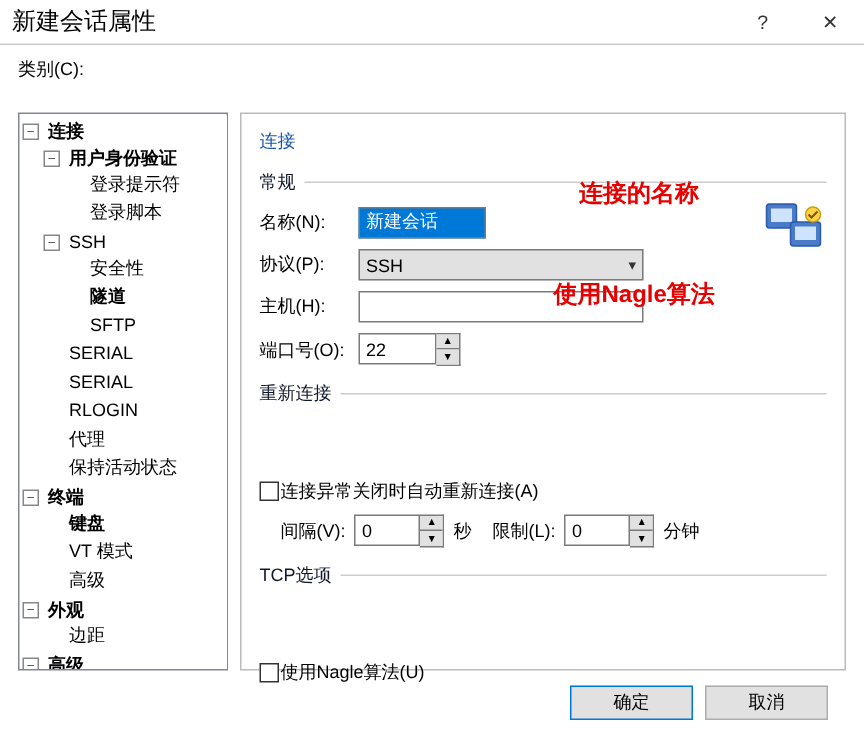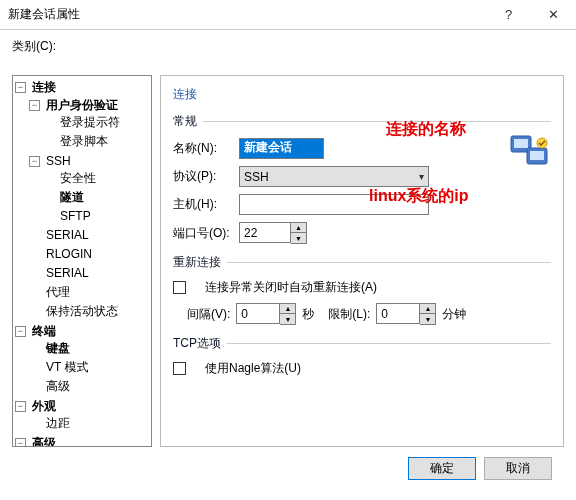--- a/index.html
+++ b/index.html
@@ -1,19 +1,19 @@
 <!DOCTYPE html>
 <html><head>
 <meta charset="utf-8">
 <style>
 * { box-sizing: border-box; margin: 0; padding: 0; font-family: "Microsoft YaHei", "SimSun", sans-serif; font-size: 12px; }
 body { background: #fff; width: 576px; height: 500px; overflow: hidden; }
 
 .titlebar { height: 30px; background: #fff; border-bottom: 1px solid #ccc; display: flex; align-items: center; padding-left: 8px; }
-.titlebar .title { flex: 1; font-size: 12px; }
+.titlebar .title { flex: 1; font-size: 16px; }
 .titlebar .btns { display: flex; }
 .titlebar .btn { width: 45px; height: 29px; display: flex; align-items: center; justify-content: center; font-size: 13px; color: #333; }
 
 .content { padding: 8px 12px 0 12px; }
 .cat-label { margin-bottom: 20px; }
 
 .main-row { display: flex; gap: 8px; }
 .tree-pane { width: 140px; height: 372px; border: 1px solid #828790; background: #fff; overflow: auto; padding: 2px 0; }
 .tree ul { list-style: none; padding-left: 14px; }
 .tree > ul { padding-left: 2px; }
@@ -27,41 +27,41 @@
 .right-pane { flex: 1; height: 372px; border: 1px solid #bbb; padding: 10px 12px 6px 12px; position: relative; }
 .panel-title { color: #1a56a7; font-size: 12px; margin-bottom: 10px; }
 
 .group { margin-bottom: 10px; }
 .group-head { display: flex; align-items: center; margin-bottom: 8px; }
 .group-head .gl { color: #0f172a; }
 .group-head .line { flex: 1; height: 1px; background: #ccc; margin-left: 6px; }
 
 .frow { display: flex; align-items: center; margin-bottom: 7px; gap: 6px; }
 .frow .flabel { width: 60px; }
-.txt { height: 21px; border: 1px solid #7a7a7a; padding: 0 4px; background: #fff; font-weight: bold; }
+.txt { height: 21px; border: 1px solid #7a7a7a; padding: 0 4px; background: #fff; }
 .txt.sel { background: #0078d7; color: #fff; }
 .sel-ctrl { height: 21px; border: 1px solid #7a7a7a; background: #e1e1e1; display: flex; align-items: center; justify-content: space-between; padding: 0 4px; }
 .sel-ctrl .chev { font-size: 10px; color: #333; }
 .spin { display: flex; }
 .spin input { width: 52px; height: 21px; border: 1px solid #7a7a7a; text-align: left; padding: 0 4px; }
 .spin .sp-btns { display:flex; flex-direction:column; border:1px solid #7a7a7a; border-left:none; }
 .spin .sp-btns div { width:15px; height:10px; font-size:7px; display:flex; align-items:center; justify-content:center; background:#e1e1e1; }
 .spin .sp-btns div:first-child { border-bottom:1px solid #7a7a7a; }
 
 .annot { color: #e60000; font-size: 16px; font-weight: bold; position: absolute; }
 .annot1 { left: 225px; top: 43px; }
 .annot2 { left: 208px; top: 110px; }
 
 .icon-box { position:absolute; right:12px; top:56px; width:42px; height:38px; }
 
-.chk { display:inline-flex; align-items:center; gap:19px; }
+.chk { display:inline-flex; align-items:center; gap:1px;margin-top:40px; }
 .chk .box { width:13px; height:13px; border:1px solid #333; background:#fff; }
 
 .footer { display:flex; justify-content:flex-end; gap:8px; padding: 10px 12px 0 0; }
-.push { width: 68px; height: 23px; border: 1px solid #adadad; background: #e1e1e1; text-align:center; line-height:21px; }
+.push { width: 82px; height: 23px; border: 1px solid #adadad; background: #e1e1e1; text-align:center; line-height:21px; }
 .push.def { border: 1px solid #0078d7; }
 </style>
 </head>
 <body>
 
 <div class="titlebar">
   <div class="title">新建会话属性</div>
   <div class="btns">
     <div class="btn">?</div>
     <div class="btn">✕</div>
@@ -112,25 +112,25 @@
                         <span class="lbl">SFTP</span>
                       </span></li>
                 </ul>
               </li>
               <li><span class="row">
                     <span class="noexp"></span>
                     <span class="lbl">SERIAL</span>
                   </span></li>
               <li><span class="row">
                     <span class="noexp"></span>
+                    <span class="lbl">SERIAL</span>
+                  </span></li>
+              <li><span class="row">
+                    <span class="noexp"></span>
                     <span class="lbl">RLOGIN</span>
-                  </span></li>
-              <li><span class="row">
-                    <span class="noexp"></span>
-                    <span class="lbl">SERIAL</span>
                   </span></li>
               <li><span class="row">
                     <span class="noexp"></span>
                     <span class="lbl">代理</span>
                   </span></li>
               <li><span class="row">
                     <span class="noexp"></span>
                     <span class="lbl">保持活动状态</span>
                   </span></li>
             </ul>
@@ -261,21 +261,21 @@
           </div>
         <div class="frow">
           <label class="chk">
               <span class="box"></span>
               <span>使用Nagle算法(U)</span>
             </label>
         </div>
       </div>
 
       <div class="annot annot1">连接的名称</div>
-      <div class="annot annot2">linux系统的ip</div>
+      <div class="annot annot2">使用Nagle算法</div>
     </div>
   </div>
 
   <div class="footer">
     <div class="push def">确定</div>
     <div class="push">取消</div>
   </div>
 </div>
 
 </body></html>

